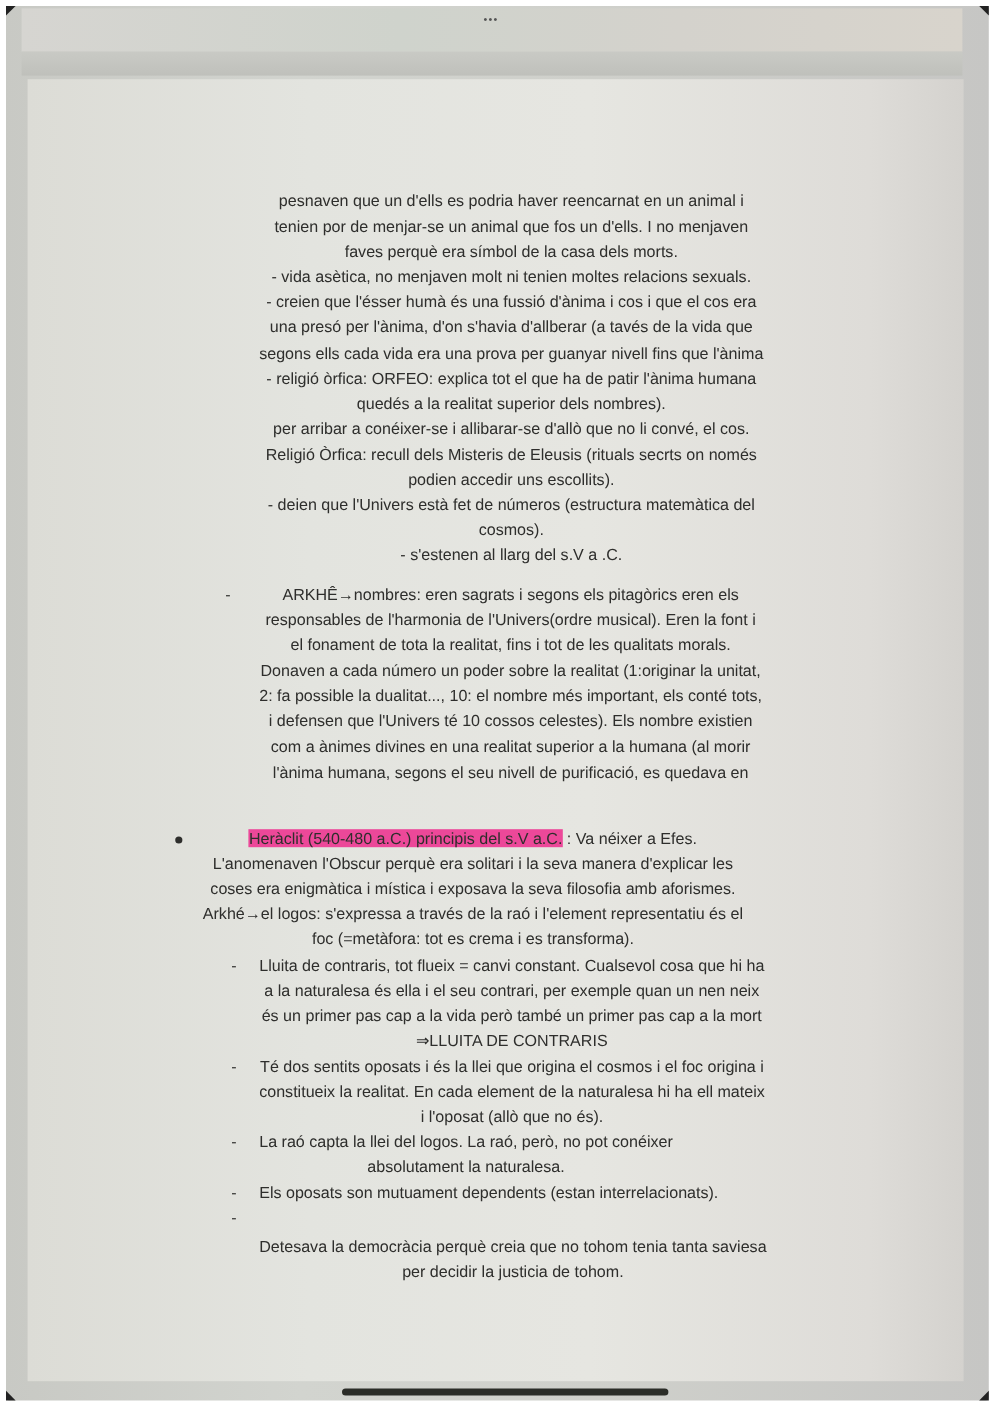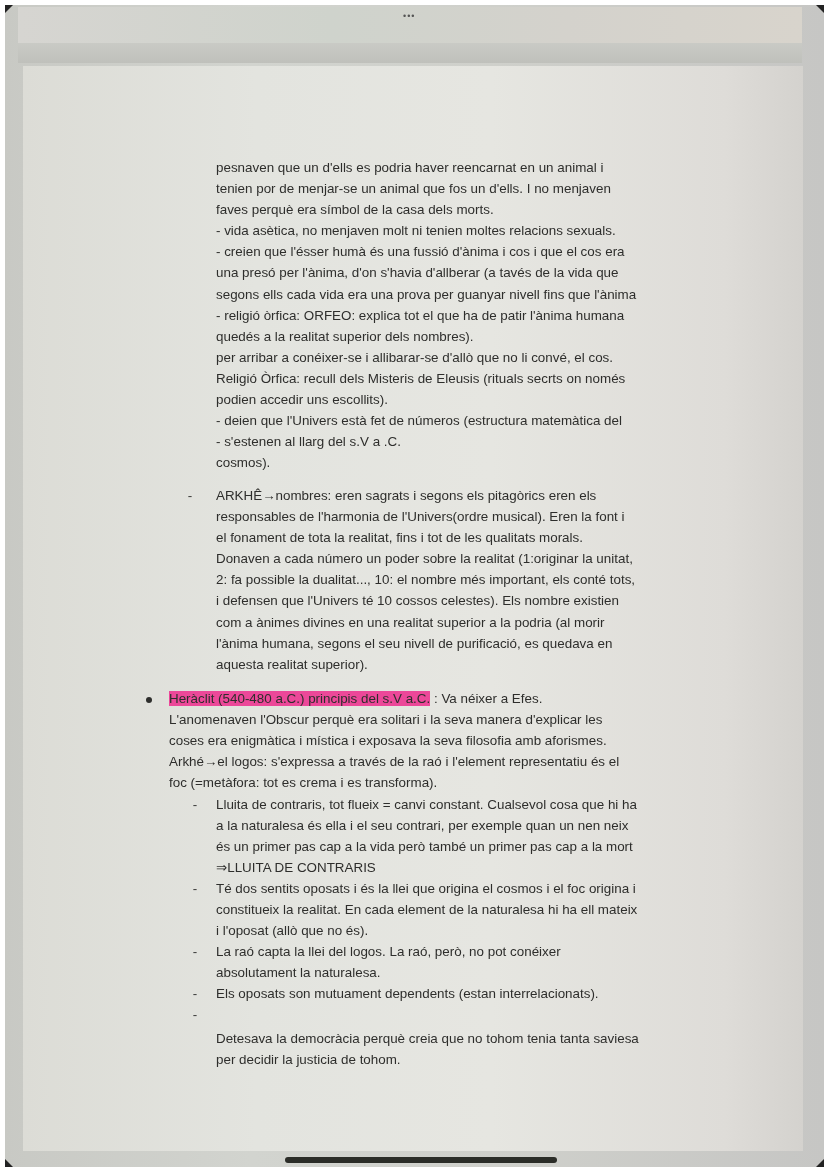--- a/index.html
+++ b/index.html
@@ -37,21 +37,21 @@
     }
     .home-indicator {
       position: absolute; left: 285px; top: 1157px; width: 272px; height: 6px;
       background: #2b2d28; border-radius: 3px;
     }
     .content {
       position: absolute; left: 0; top: 0; width: 828px;
       color: #2e2e2c; font-size: 13.4px; line-height: 21.1px;
     }
     .block { position: absolute; }
-    .line { white-space: nowrap; display: block; }
+    .line { white-space: nowrap; display: block; text-align: center; }
     .dash {
       position: absolute; width: 10px; text-align: center; color: #3a3a38;
     }
     .bullet {
       position: absolute; width: 6px; height: 6px; border-radius: 50%; background: #2e2e2c;
     }
     .hl { background: #ec4899; }
   </style>
 </head>
 <body>
@@ -77,35 +77,34 @@
     <span class="line">- vida asètica, no menjaven molt ni tenien moltes relacions sexuals.</span>
     <span class="line">- creien que l'ésser humà és una fussió d'ànima i cos i que el cos era</span>
     <span class="line">una presó per l'ànima, d'on s'havia d'allberar (a tavés de la vida que</span>
     <span class="line">segons ells cada vida era una prova per guanyar nivell fins que l'ànima</span>
     <span class="line">- religió òrfica: ORFEO: explica tot el que ha de patir l'ànima humana</span>
     <span class="line">quedés a la realitat superior dels nombres).</span>
     <span class="line">per arribar a conéixer-se i allibarar-se d'allò que no li convé, el cos.</span>
     <span class="line">Religió Òrfica: recull dels Misteris de Eleusis (rituals secrts on només</span>
     <span class="line">podien accedir uns escollits).</span>
     <span class="line">- deien que l'Univers està fet de números (estructura matemàtica del</span>
+    <span class="line">cosmos).</span>
     <span class="line">- s'estenen al llarg del s.V a .C.</span>
-    <span class="line">cosmos).</span>
   </div>
 
   <span class="dash" style="left:185px; top:485px;">-</span>
   <div class="block" style="left:216px; top:485px;">
     <span class="line">ARKHÊ→nombres: eren sagrats i segons els pitagòrics eren els</span>
     <span class="line">responsables de l'harmonia de l'Univers(ordre musical). Eren la font i</span>
     <span class="line">el fonament de tota la realitat, fins i tot de les qualitats morals.</span>
     <span class="line">Donaven a cada número un poder sobre la realitat (1:originar la unitat,</span>
     <span class="line">2: fa possible la dualitat..., 10: el nombre més important, els conté tots,</span>
     <span class="line">i defensen que l'Univers té 10 cossos celestes). Els nombre existien</span>
-    <span class="line">com a ànimes divines en una realitat superior a la podria (al morir</span>
+    <span class="line">com a ànimes divines en una realitat superior a la humana (al morir</span>
     <span class="line">l'ànima humana, segons el seu nivell de purificació, es quedava en</span>
-    <span class="line">aquesta realitat superior).</span>
   </div>
 
   <div class="bullet" style="left:146px; top:697px;"></div>
   <div class="block" style="left:169px; top:688px;">
     <span class="line"><span class="hl">Heràclit (540-480 a.C.) principis del  s.V a.C.</span><span> : Va néixer a Efes.</span></span>
     <span class="line">L'anomenaven l'Obscur perquè era solitari i la seva manera d'explicar les</span>
     <span class="line">coses era enigmàtica i mística i exposava la seva  filosofia amb aforismes.</span>
     <span class="line">Arkhé→el logos: s'expressa a través de la raó i l'element representatiu és el</span>
     <span class="line">foc (=metàfora: tot es crema i es transforma).</span>
   </div>

